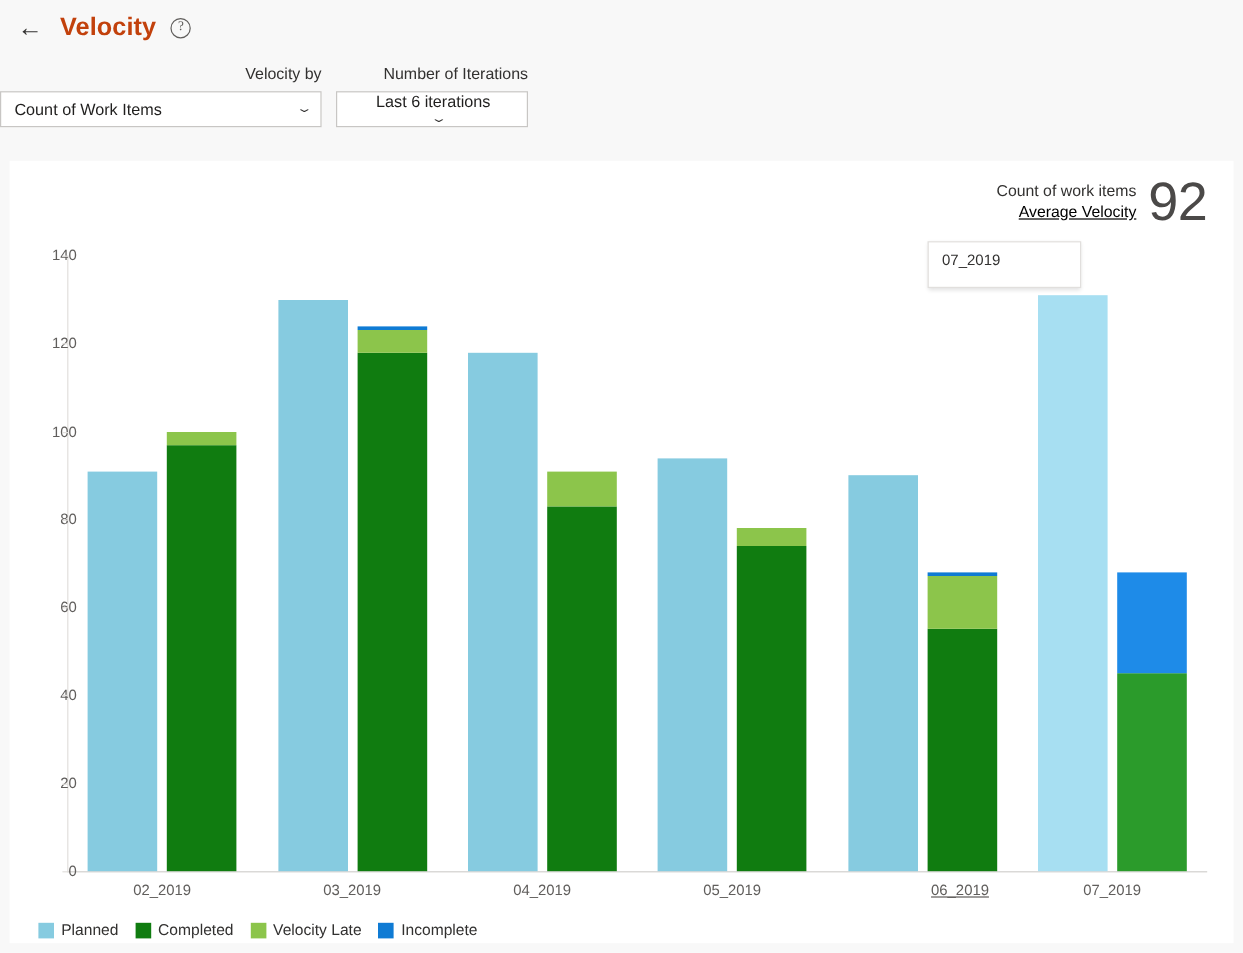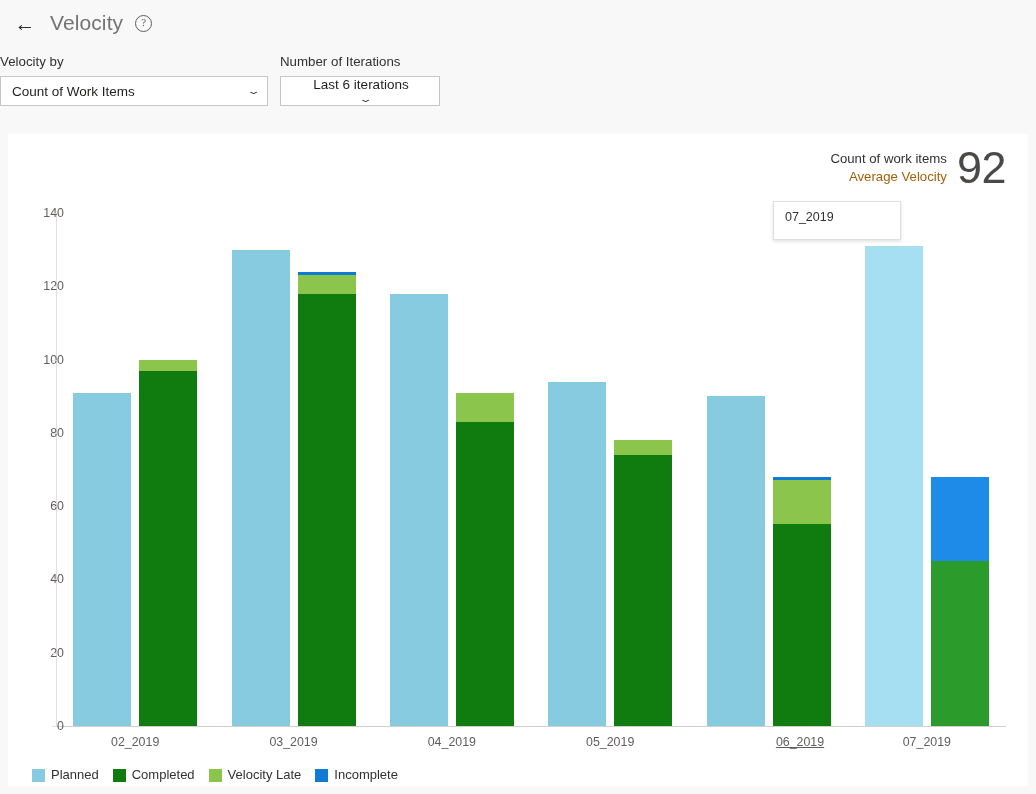--- a/index.html
+++ b/index.html
@@ -33,22 +33,22 @@
     color: #323130;
     width: 26px;
     height: 26px;
     display: flex;
     align-items: center;
     justify-content: center;
     cursor: pointer;
   }
   .page-title {
     font-size: 21px;
-    font-weight: 400;
-    color: #737373;
+    font-weight: 700;
+    color: #c2410c;
     margin-left: 12px;
     letter-spacing: 0.1px;
   }
   .help-icon {
     margin-left: 12px;
     width: 17px;
     height: 17px;
     border: 1.3px solid #605e5c;
     border-radius: 50%;
     color: #605e5c;
@@ -75,20 +75,21 @@
   .filter {
     position: absolute;
     top: 4px;
   }
   .filter-label {
     font-size: 13.3px;
     color: #323130;
     margin-bottom: 6px;
     display: block;
     line-height: 16px;
+    text-align: right;
   }
   .dropdown {
     height: 30px;
     border: 1px solid #c8c6c4;
     background: #ffffff;
     display: flex;
     align-items: center;
     justify-content: space-between;
     padding: 0 9px 0 11px;
     box-sizing: border-box;
@@ -131,22 +132,23 @@
     text-align: right;
     margin-right: 10px;
   }
   .summary-line1 {
     font-size: 13.2px;
     color: #323130;
     line-height: 18px;
   }
   .summary-line2 {
     font-size: 13.2px;
-    color: #a16207;
+    color: #000000;
     line-height: 18px;
+    text-decoration: underline;
   }
   .summary-value {
     font-size: 45px;
     color: #4b4948;
     line-height: 44px;
     font-weight: 300;
     letter-spacing: -0.5px;
   }
 
   

